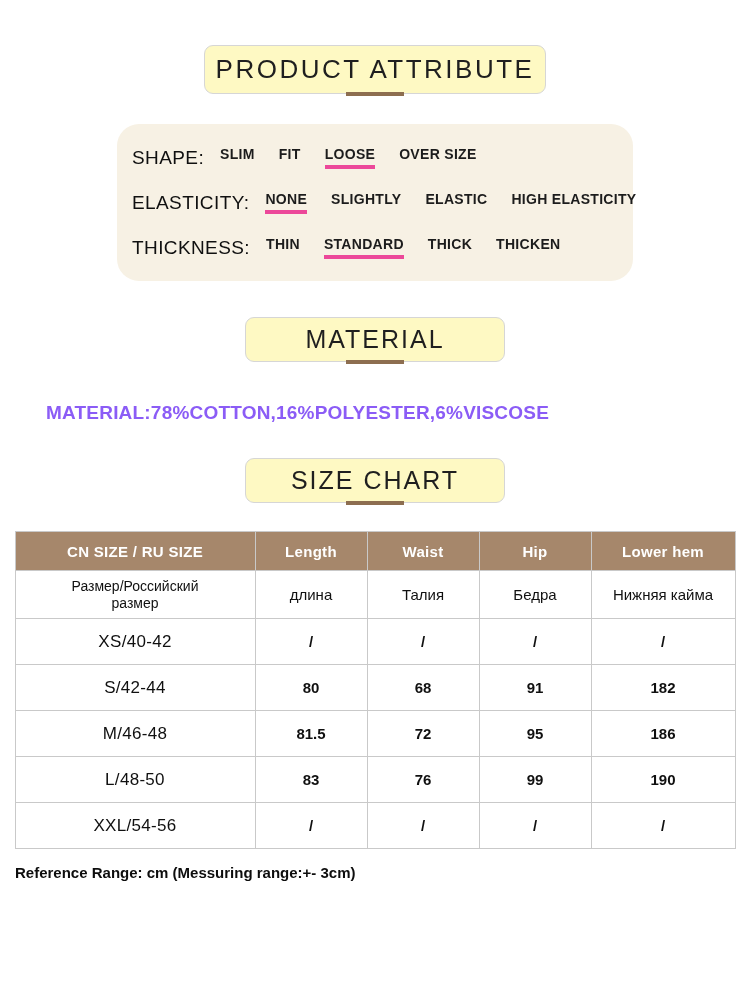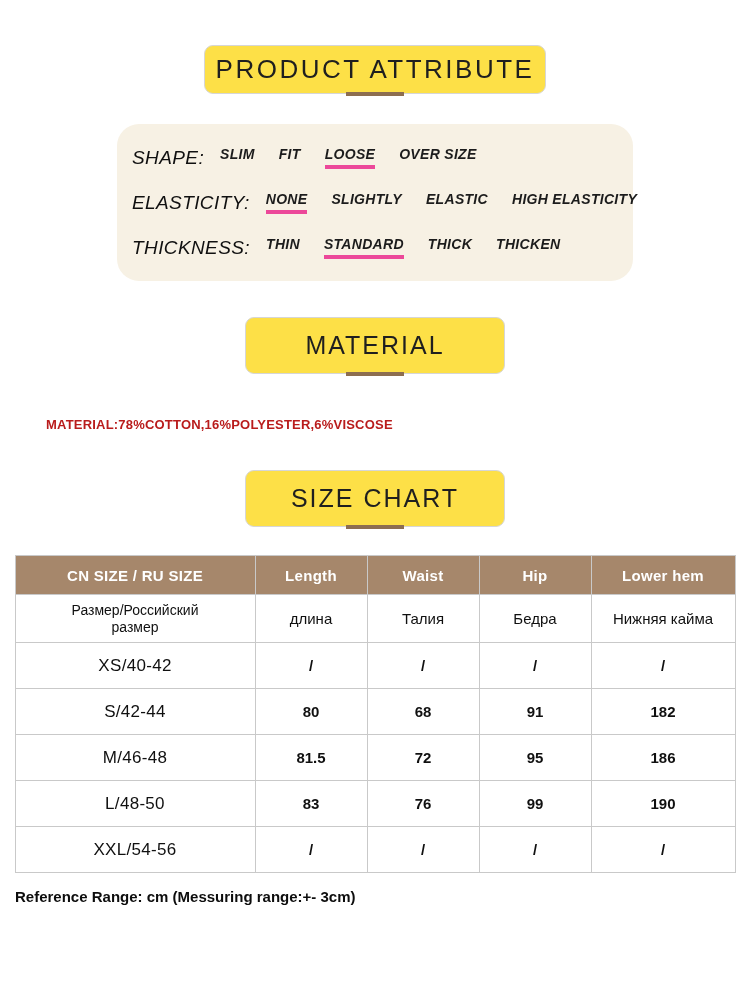--- a/index.html
+++ b/index.html
@@ -5,46 +5,46 @@
   html,body { margin:0; padding:0; background:#ffffff; }
   .page {
     width:750px; height:1000px; margin:0 auto; background:#ffffff;
     font-family:"Liberation Sans", sans-serif; color:#141414;
     overflow:hidden; position:relative;
   }
 
   
   .title-wrap { text-align:center; }
   .title-box {
-    display:inline-block; box-sizing:border-box; background:#fde047;
+    display:inline-block; box-sizing:border-box; background:#fef9c3;
     border:1px solid #d6d6d6; border-radius:9px; text-align:center;
     color:#1f1f1f; font-weight:500;
   }
   .title-box.lg { width:342px; padding:8px 0; font-size:26px; letter-spacing:2.5px; }
-  .title-box.md { width:260px; padding:13px 0; font-size:25px; letter-spacing:2px; }
+  .title-box.md { width:260px; padding:7px 0; font-size:25px; letter-spacing:2px; }
   .title-dash { width:58px; height:4px; background:#8d6e50; margin:-2px auto 0; position:relative; }
 
   .section-pa { padding-top:45px; }
 
   
   .attr-panel {
     width:516px; margin:28px auto 0; background:#f7f1e4;
     border-radius:22px; padding:22px 10px 22px 15px; box-sizing:border-box;
   }
-  .attr-row { display:flex; align-items:center; gap:16px;font-style:italic; }
+  .attr-row { display:flex; align-items:center; gap:16px; }
   .attr-row + .attr-row { margin-top:22px; }
   .attr-label { font-size:19px; font-weight:500; letter-spacing:0.4px; white-space:nowrap; color:#101010; }
   .attr-opts { display:flex; align-items:baseline; gap:24px; flex-wrap:nowrap; }
   .opt { font-size:14px; font-weight:600; letter-spacing:0.3px; white-space:nowrap; padding-bottom:3px; color:#1c1c1c; }
   .opt.selected { border-bottom:4px solid #ec4899; }
 
   
   .section-mat { margin-top:36px; }
   .mat-lines { margin:34px 0 0 46px; text-align:left; }
-  .mat-line { font-size:13px; font-weight:600; line-height:30px; letter-spacing:0.2px; color:#b91c1c; }
+  .mat-line { font-size:19px; font-weight:600; line-height:30px; letter-spacing:0.2px; color:#8b5cf6; }
 
   
   .section-sc { margin-top:30px; }
   .size-table { width:720px; margin:26px auto 0; border-collapse:collapse; table-layout:fixed; }
   .size-table th, .size-table td { border:1px solid #c9c9c9; text-align:center; vertical-align:middle; padding:0; }
   .head-row th {
     background:#a6876b; color:#ffffff; font-size:15px; font-weight:700;
     height:38px; letter-spacing:0.3px; border-color:#c9c9c9;
   }
   .sub-row td { height:47px; font-size:15px; font-weight:400; color:#101010; }

